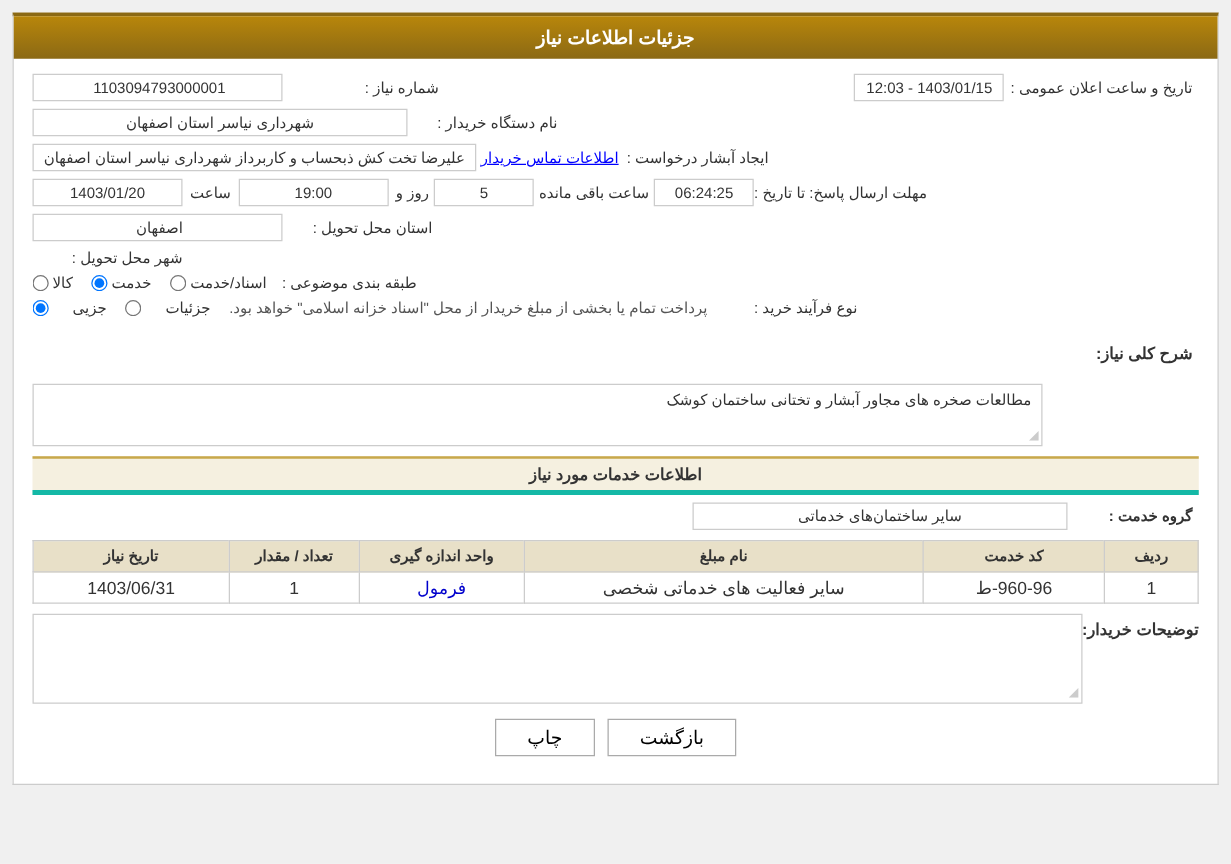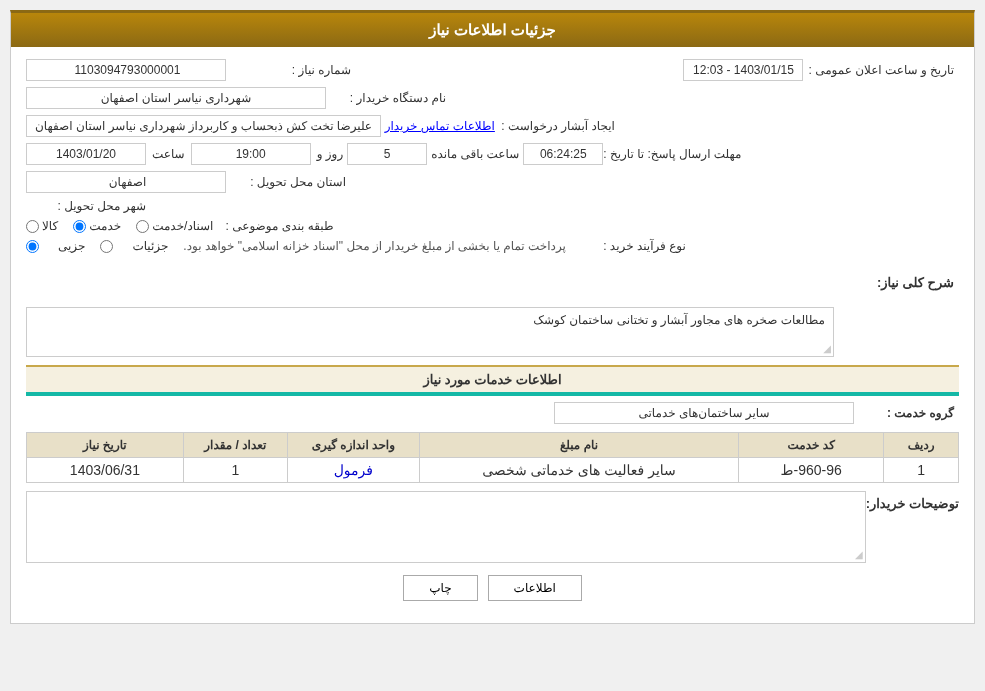--- a/index.html
+++ b/index.html
@@ -161,21 +161,21 @@
     }
     .bottom-buttons {
       display: flex;
       justify-content: center;
       gap: 10px;
       margin-top: 12px;
       padding-bottom: 10px;
     }
     .btn {
       padding: 5px 25px;
-      font-size: 12px;
+      font-size: 15px;
       border: 1px solid #aaa;
       cursor: pointer;
       font-family: Tahoma, Arial, sans-serif;
       background: #f0f0f0;
     }
     .btn-print {
       background: #fff;
       border: 1px solid #aaa;
     }
     .btn-back {
@@ -340,19 +340,19 @@
       <div class="buyer-notes-section">
         <span class="buyer-notes-label">توضیحات خریدار:</span>
         <div class="buyer-notes-box">
           <span style="position:relative; display:block; width:100%; height:100%; min-height:70px;">
             <span style="position:absolute; bottom:2px; right:2px; color:#ccc; font-size:10px;">◢</span>
           </span>
         </div>
       </div>
 
       <div class="bottom-buttons">
-        <button class="btn btn-back">اطلاعات</button>
+        <button class="btn btn-back">بازگشت</button>
         <button class="btn btn-print">چاپ</button>
       </div>
 
     </div>
   </div>
 </div>
 
 </body></html>

